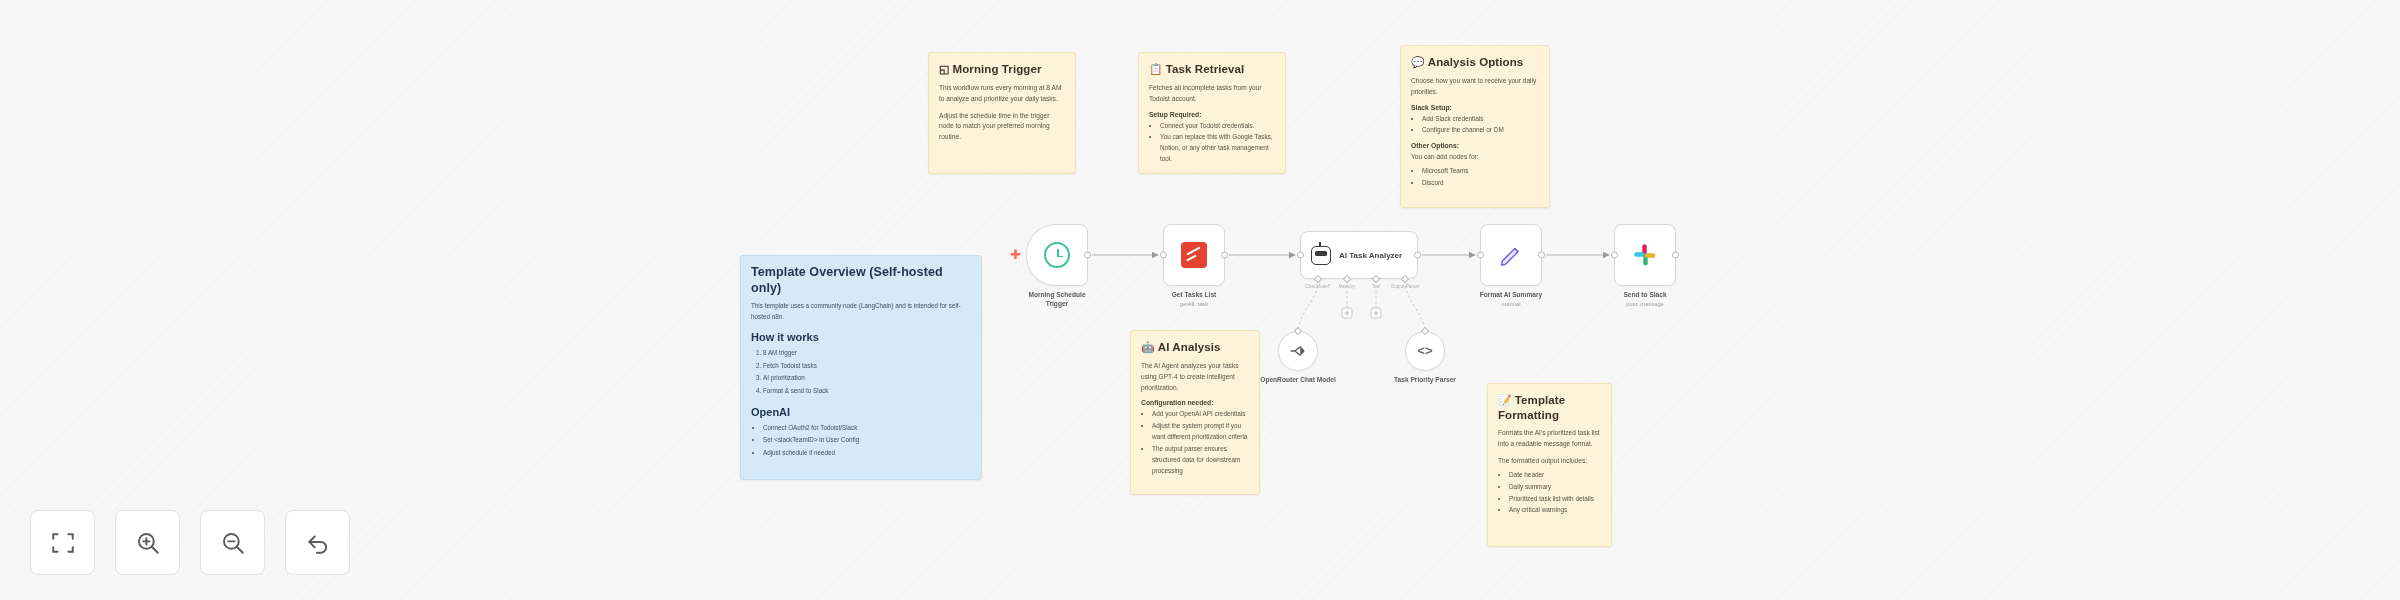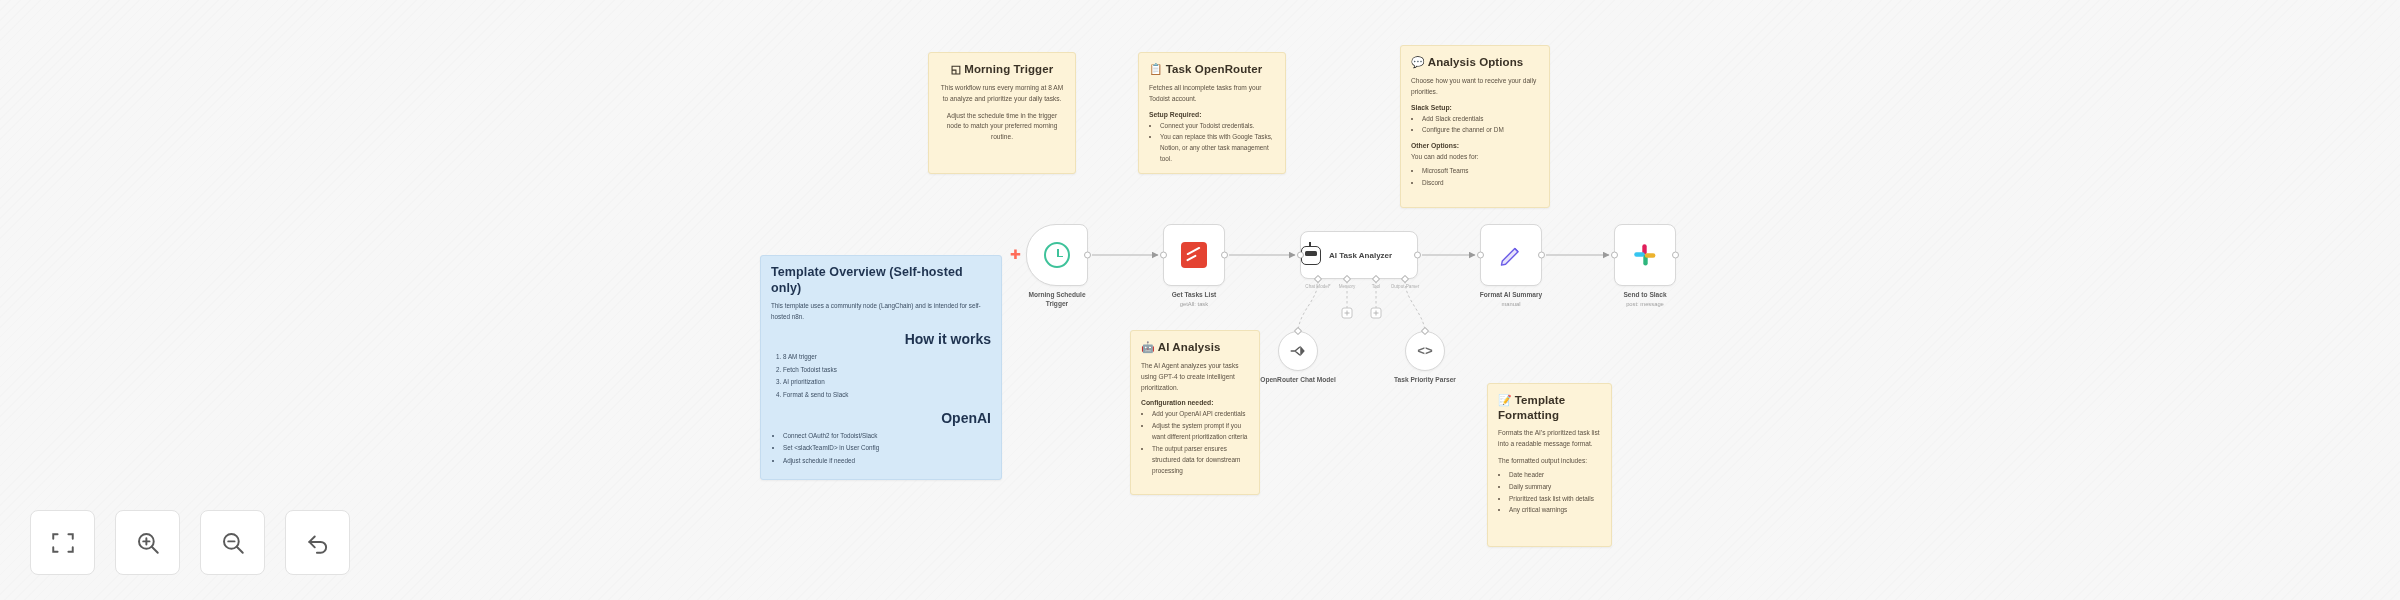--- a/index.html
+++ b/index.html
@@ -25,21 +25,20 @@
     border: 1px solid #f0e2b8;
     border-radius: 3px;
     padding: 9px 10px 10px 10px;
     color: #4a4034;
     box-shadow: 0 1px 2px rgba(0,0,0,0.05);
   }
   .sticky.blue {
     background: #d6e9f8;
     border-color: #c4dcf0;
     color: #2b3b4d;
-    margin-left: 20px;
   }
   .sticky h3 {
     font-size: 11.5px;
     font-weight: 700;
     line-height: 1.25;
     margin-bottom: 6px;
     color: #3a3226;
     letter-spacing: 0.1px;
   }
   .sticky.blue h3 { color: #1f3350; font-size: 12.5px; margin-bottom: 5px; }
@@ -51,42 +50,41 @@
     color: #5c5143;
   }
   .sticky.blue p { color: #3c4e63; font-size: 6.3px; }
   .sticky h4 {
     font-size: 6.8px;
     font-weight: 700;
     margin: 6px 0 3px 0;
     color: #4a3f2e;
   }
   .sticky.blue h4 {
-    font-size: 14px;
+    font-size: 11px;
     font-weight: 700;
     margin: 9px 0 4px 0;
     color: #1f3350;
-    text-align: right;
   }
   .sticky ul, .sticky ol {
     margin: 0 0 5px 11px;
     font-size: 6.4px;
     line-height: 1.7;
     color: #5c5143;
   }
   .sticky.blue ul, .sticky.blue ol {
     color: #3c4e63;
     font-size: 6.3px;
     line-height: 1.85;
     margin-left: 12px;
   }
   .sticky li { margin-bottom: 1px; }
 
   
-  #note-morning   { left: 928px;  top: 52px;  width: 148px; height: 122px; text-align: center; }
+  #note-morning   { left: 928px;  top: 52px;  width: 148px; height: 122px; }
   #note-task      { left: 1138px; top: 52px;  width: 148px; height: 122px; }
   #note-delivery  { left: 1400px; top: 45px;  width: 150px; height: 163px; }
   #note-overview  { left: 740px;  top: 255px; width: 242px; height: 225px; }
   #note-ai        { left: 1130px; top: 330px; width: 130px; height: 165px; }
   #note-message   { left: 1487px; top: 383px; width: 125px; height: 164px; }
 
   
   .node {
     position: absolute;
     width: 62px; height: 62px;
@@ -98,20 +96,21 @@
     justify-content: center;
     box-shadow: 0 1px 2px rgba(0,0,0,0.04);
   }
   .node.trigger {
     border-top-left-radius: 30px;
     border-bottom-left-radius: 30px;
   }
   .node.wide {
     width: 118px; height: 48px;
     justify-content: flex-start;
+    padding-left: 10px;
     gap: 8px;
   }
   .node.round {
     width: 40px; height: 40px;
     border-radius: 50%;
   }
   .node-label {
     position: absolute;
     top: 100%;
     left: 50%;
@@ -287,21 +286,21 @@
   <div class="sticky" id="note-morning">
     <h3>
       <span class="emoji">◱</span><span>Morning Trigger</span>
     </h3>
     <p>This workflow runs every morning at 8 AM to analyze and prioritize your daily tasks.</p>
     <p>Adjust the schedule time in the trigger node to match your preferred morning routine.</p>
   </div>
 
   <div class="sticky" id="note-task">
     <h3>
-      <span class="emoji">📋</span><span>Task OpenRouter</span>
+      <span class="emoji">📋</span><span>Task Retrieval</span>
     </h3>
     <p>Fetches all incomplete tasks from your Todoist account.</p>
     <h4>Setup Required:</h4>
     <ul>
       <li>Connect your Todoist credentials.</li>
       <li>You can replace this with Google Tasks, Notion, or any other task management tool.</li>
     </ul>
   </div>
 
   <div class="sticky" id="note-delivery">

